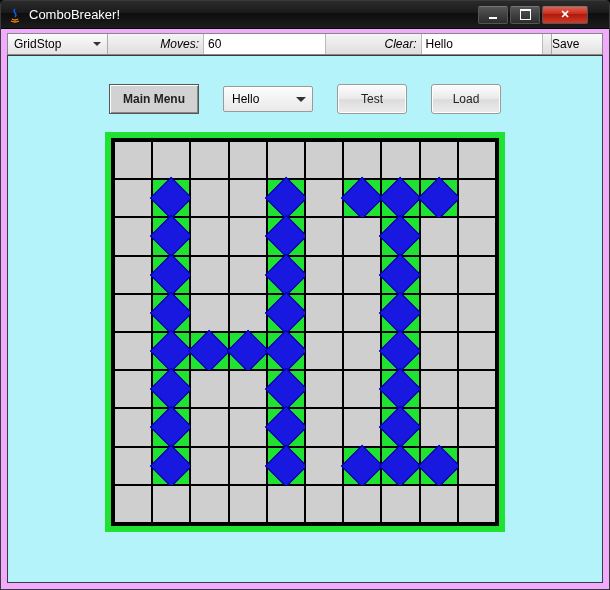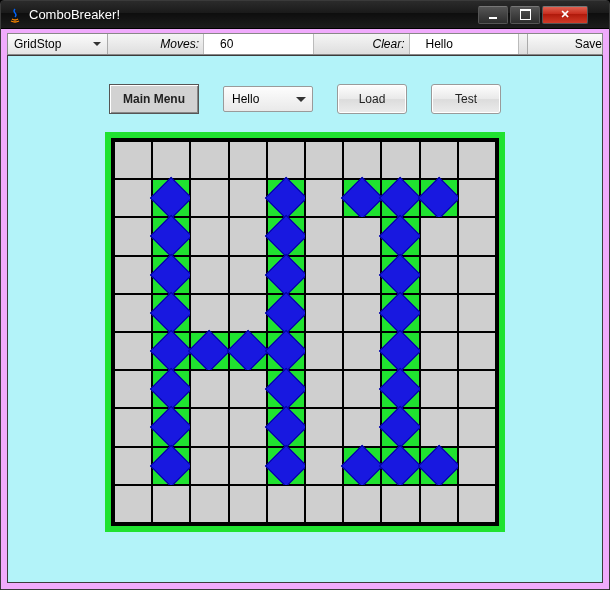--- a/index.html
+++ b/index.html
@@ -84,25 +84,25 @@
     border:4px solid transparent; border-top-color:#333; transform:translateY(-2px);
   }
   .toolbar .lbl {
     display:flex; align-items:center; justify-content:flex-end;
     padding: 0 4px 0 10px;
     min-width: 95px;
     font-style: italic;
   }
   .toolbar .inp {
     flex:1; background:#fff; border:none; border-left:1px solid #bbb; border-right:1px solid #bbb;
-    padding:0 16px; display:flex; align-items:center; min-width:60px;
+    padding:0 4px; display:flex; align-items:center; min-width:60px;
     font-family: inherit; font-size: inherit; outline:none;
   }
   .toolbar .save {
-    width: 75px; display:flex; align-items:center; justify-content:flex-end;
+    width: 51px; display:flex; align-items:center; justify-content:flex-start;
     border-left:1px solid #aaa;
     background: linear-gradient(#fafafa,#e2e2e2);
     margin-left: 8px;
   }
 
   .stage {
     flex:1;
     background: #b3f3f9;
     border: 1px solid #3b3b3b;
     display:flex; flex-direction:column; align-items:center;
@@ -210,24 +210,24 @@
 
     <div class="stage">
       <div class="controls">
         <div class="btn flat">
           <span>Main Menu</span>
         </div>
         <div class="select">
           <span>Hello</span>
         </div>
         <div class="btn">
+          <span>Test</span>
+        </div>
+        <div class="btn">
           <span>Load</span>
-        </div>
-        <div class="btn">
-          <span>Test</span>
         </div>
       </div>
 
       <div class="grid-frame">
         <div class="grid-border">
           <div class="grid" id="grid">
               <div class="cell"></div>
               <div class="cell"></div>
               <div class="cell"></div>
               <div class="cell"></div>

